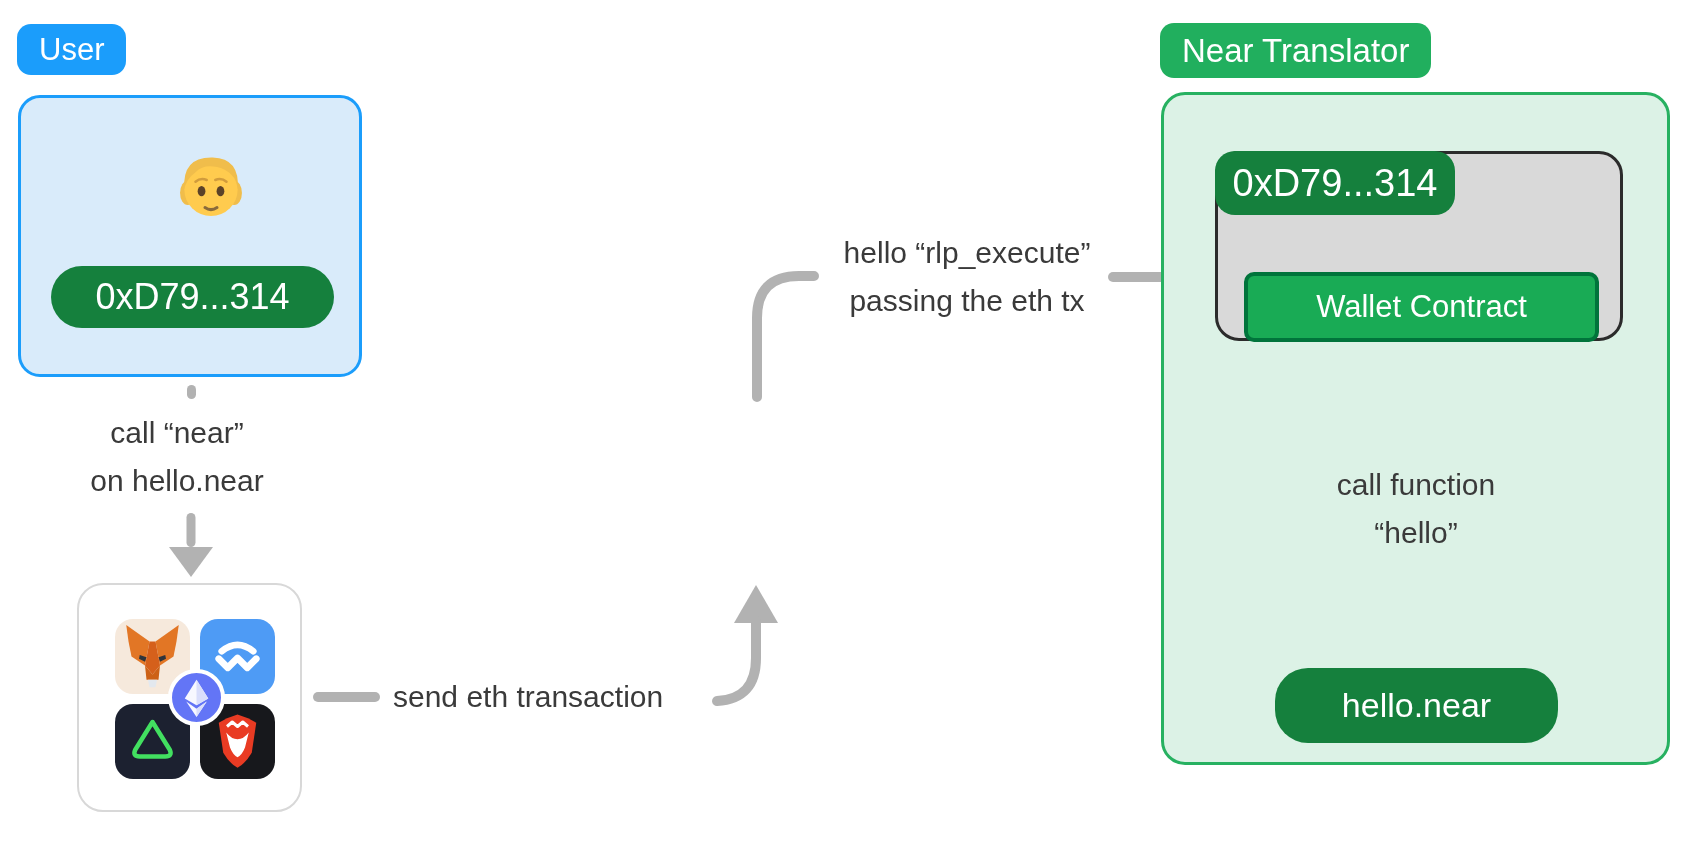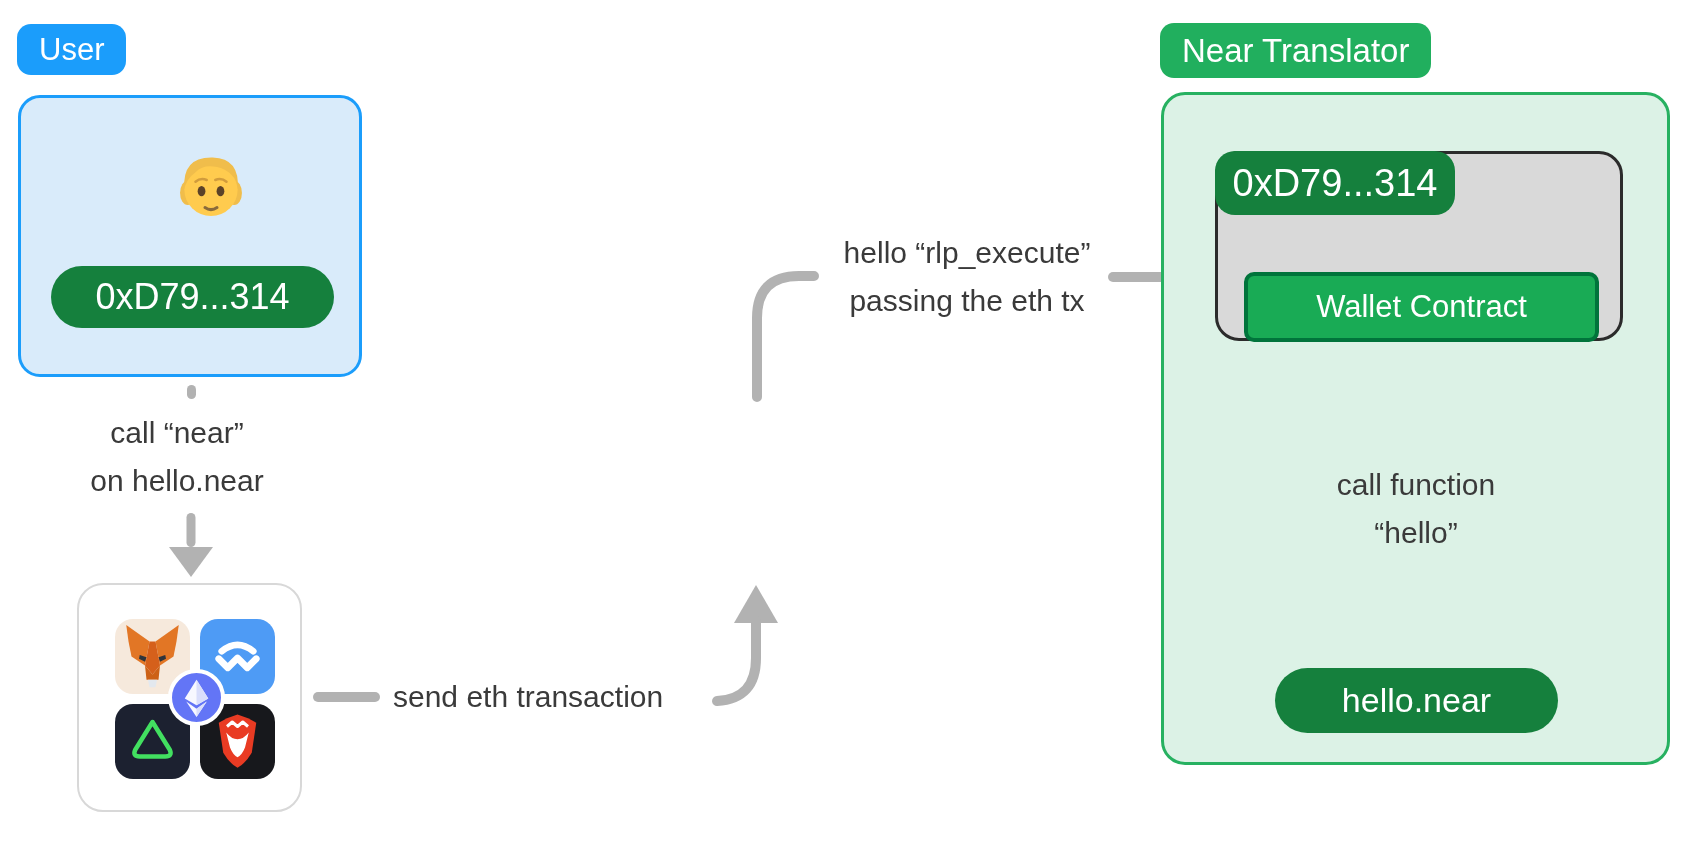--- a/index.html
+++ b/index.html
@@ -36,21 +36,21 @@
   .eth-circle svg{display:block;width:100%;height:100%;}
 
   
   .translator{left:503px;top:406px;width:502px;height:167px;background:#FECC33;border:8px solid #E9A922;border-radius:20px;display:flex;align-items:center;justify-content:center;color:#3C3C3C;font-size:31px;font-weight:500;}
 
   
   .near-card{left:1161px;top:92px;width:509px;height:673px;background:#DCF2E6;border:3px solid #27B161;border-radius:24px;}
   .gray-box{left:51px;top:56px;width:408px;height:190px;background:#D9D9D9;border:3px solid #2B2B2B;border-radius:24px;}
   .near-pill{left:-3px;top:-3px;width:240px;height:64px;border-radius:20px;font-size:38px;}
   .contract-btn{left:26px;top:94px;width:355px;height:70px;background:#19AB55;border:4px solid #00743B;border-radius:10px;display:flex;align-items:center;justify-content:center;color:#fff;font-size:31px;font-weight:500;margin-top:24px;}
-  .hello-pill{left:111px;top:573px;width:283px;height:65px;border-radius:33px;font-size:34px;}
+  .hello-pill{left:111px;top:573px;width:283px;height:75px;border-radius:33px;font-size:34px;}
 
   
   #connectors{position:absolute;left:0;top:0;width:1686px;height:853px;pointer-events:none;}
 </style>
 </head>
 <body>
 
 <div id="stage">
 
   <svg id="connectors" viewBox="0 0 1686 853">

